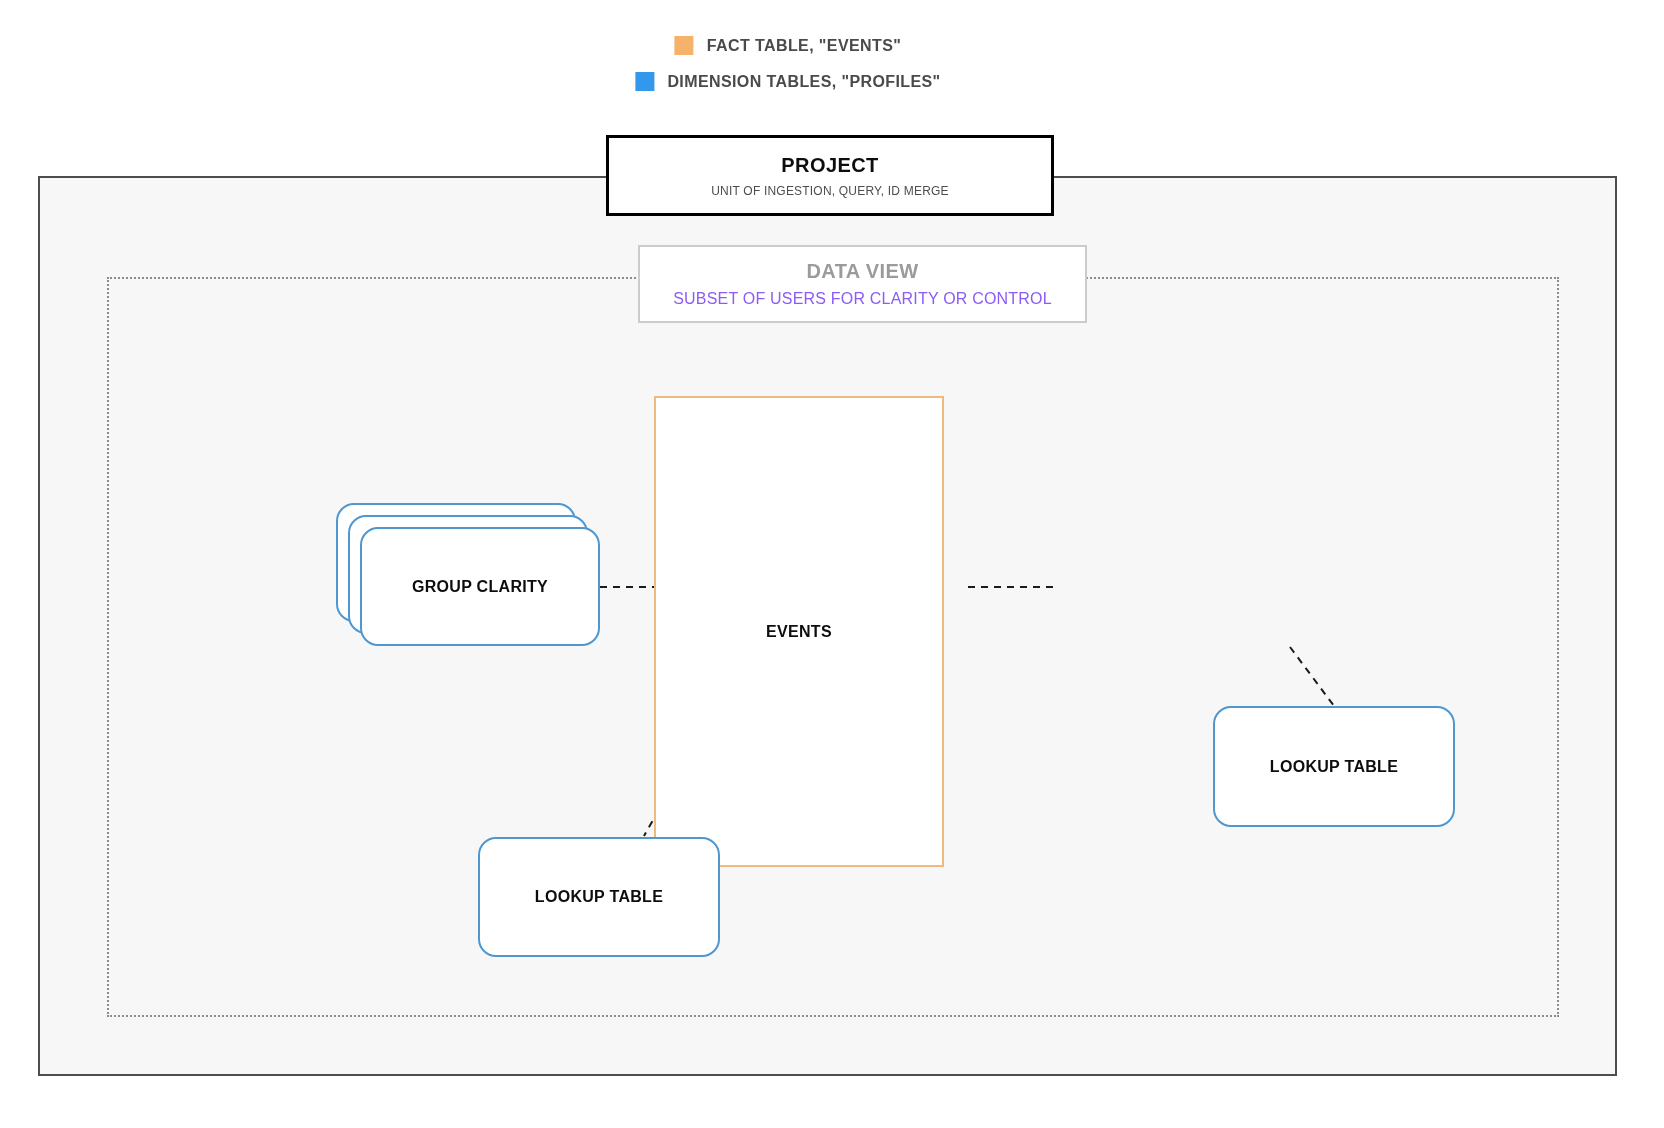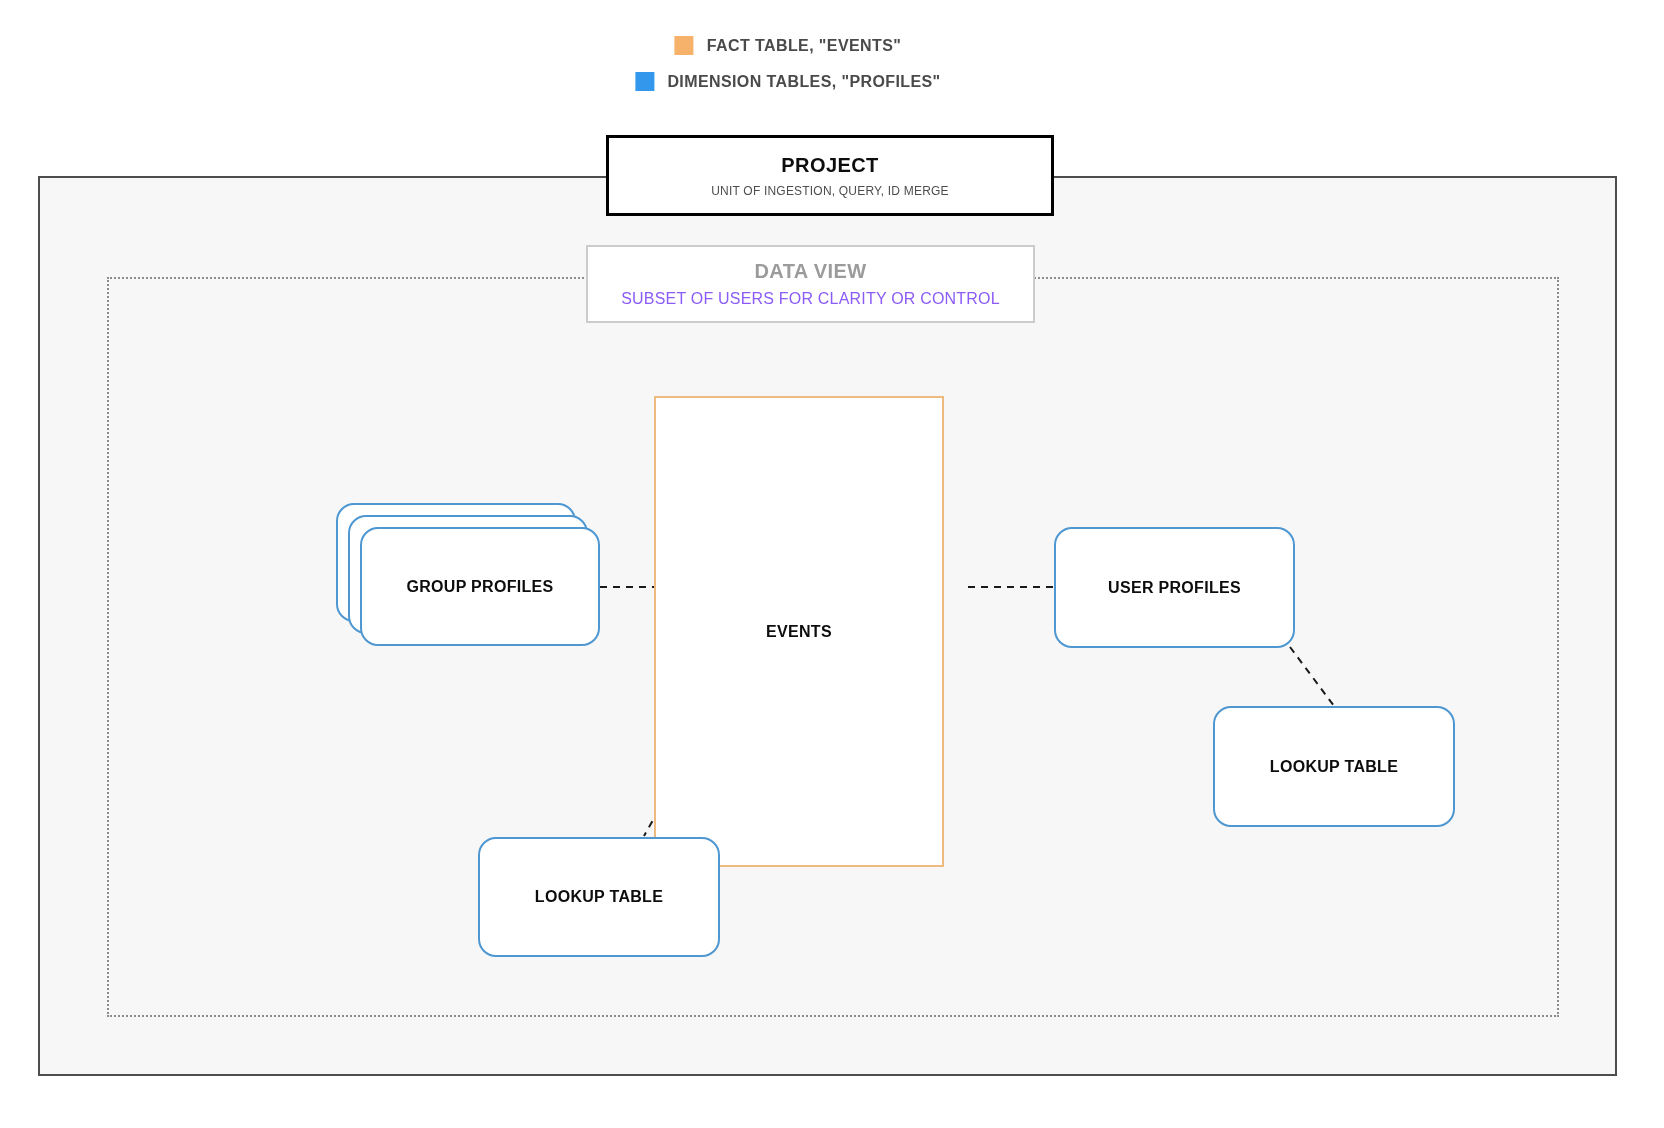--- a/index.html
+++ b/index.html
@@ -56,21 +56,21 @@
     display: flex; flex-direction: column; align-items: center; justify-content: center;
     gap: 7px; text-align: center; background: #ffffff; z-index: 10;
   }
   .project-box {
     left: 606px; top: 135px; width: 448px; height: 81px;
     border: 3px solid #000000;
   }
   .project-title { font-size: 20px; font-weight: bold; color: #0D0D0D; letter-spacing: 0.4px; }
   .project-subtitle { font-size: 12px; color: #4D4D4D; letter-spacing: 0.2px; }
   .dataview-box {
-    left: 586px; top: 245px; width: 449px; height: 78px;
+    left: 638px; top: 245px; width: 449px; height: 78px;
     border: 2px solid #CCCCCC;
   }
   .dataview-title { font-size: 20px; font-weight: bold; color: #9B9B9B; letter-spacing: 0.4px; }
   .dataview-subtitle { font-size: 16px; color: #8b5cf6; letter-spacing: 0.2px; }
 
   
   .connectors {
     position: absolute; left: 0; top: 0; width: 1664px; height: 1128px;
     z-index: 5; pointer-events: none;
   }
@@ -138,30 +138,27 @@
   <svg class="connectors" viewBox="0 0 1664 1128" xmlns="http://www.w3.org/2000/svg">
     <line x1="600" y1="587" x2="678" y2="587"></line>
     <line x1="968" y1="587" x2="1054" y2="587"></line>
     <line x1="1290" y1="647" x2="1334" y2="706"></line>
     <line x1="678" y1="776" x2="644" y2="836"></line>
   </svg>
 
   <div class="stack-card stack-back"></div>
   <div class="stack-card stack-middle"></div>
   <div class="node blue-node group-profiles">
-    <span class="node-label">GROUP PROFILES</span>
+    <span class="node-label">GROUP CLARITY</span>
   </div>
 
   <div class="node events-box">
     <span class="node-label">EVENTS</span>
   </div>
 
-  <div class="node blue-node user-profiles">
-    <span class="node-label">USER PROFILES</span>
-  </div>
 
   <div class="node blue-node lookup-right">
     <span class="node-label">LOOKUP TABLE</span>
   </div>
 
   <div class="node blue-node lookup-bottom">
     <span class="node-label">LOOKUP TABLE</span>
   </div>
 
 </div>

